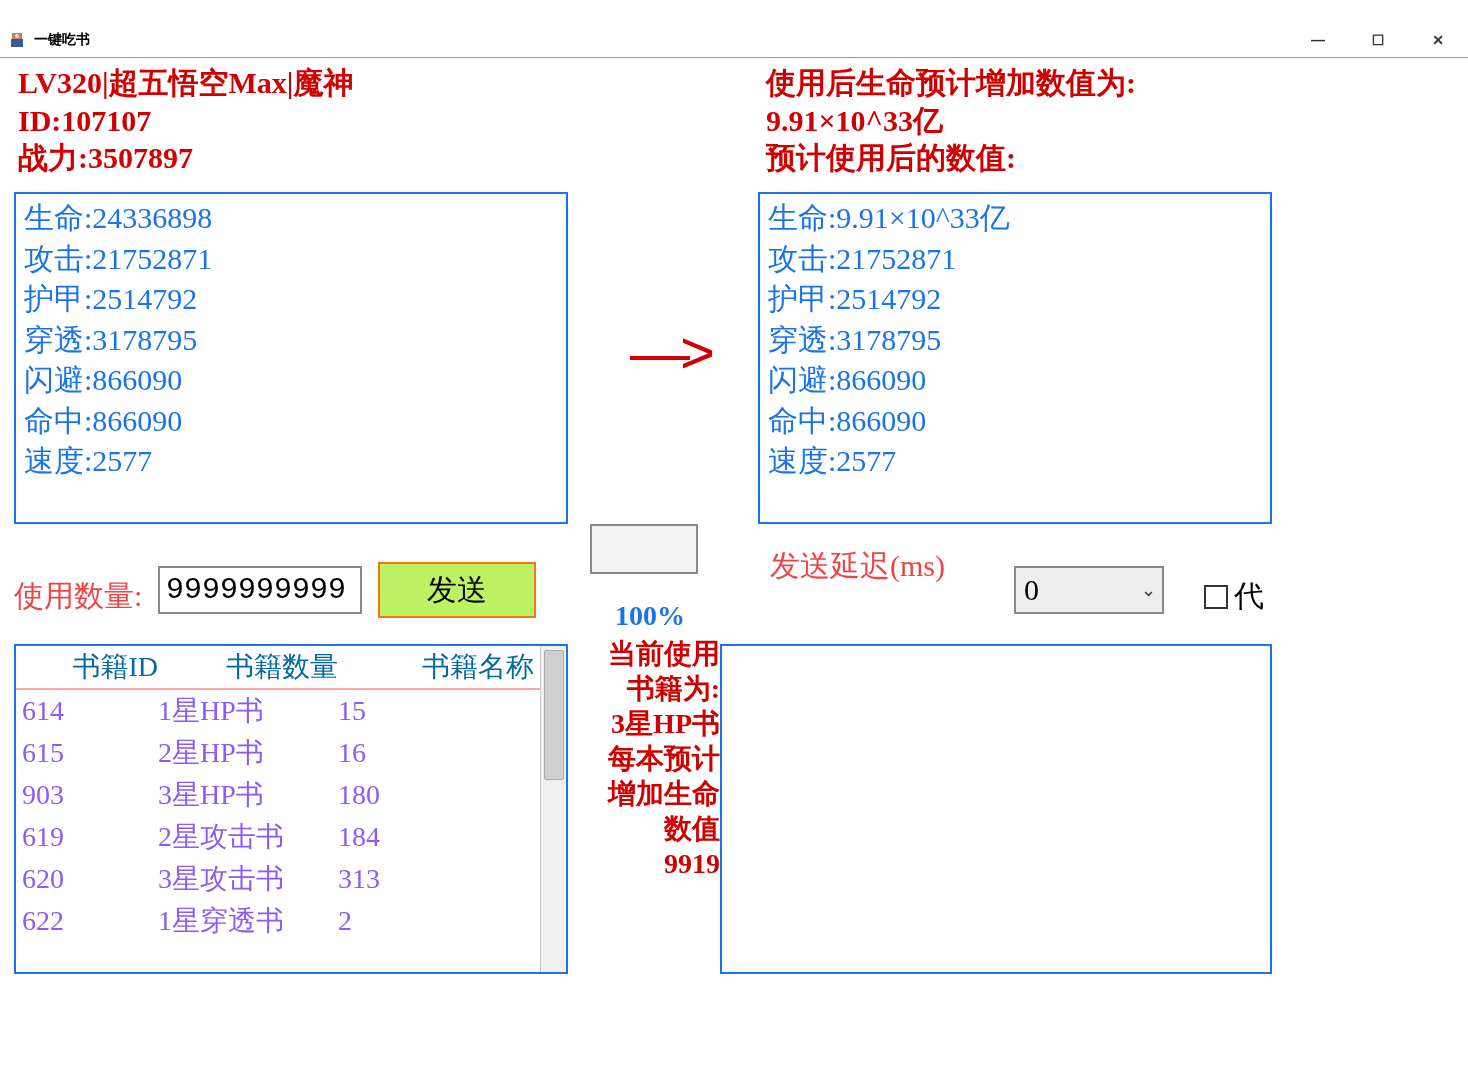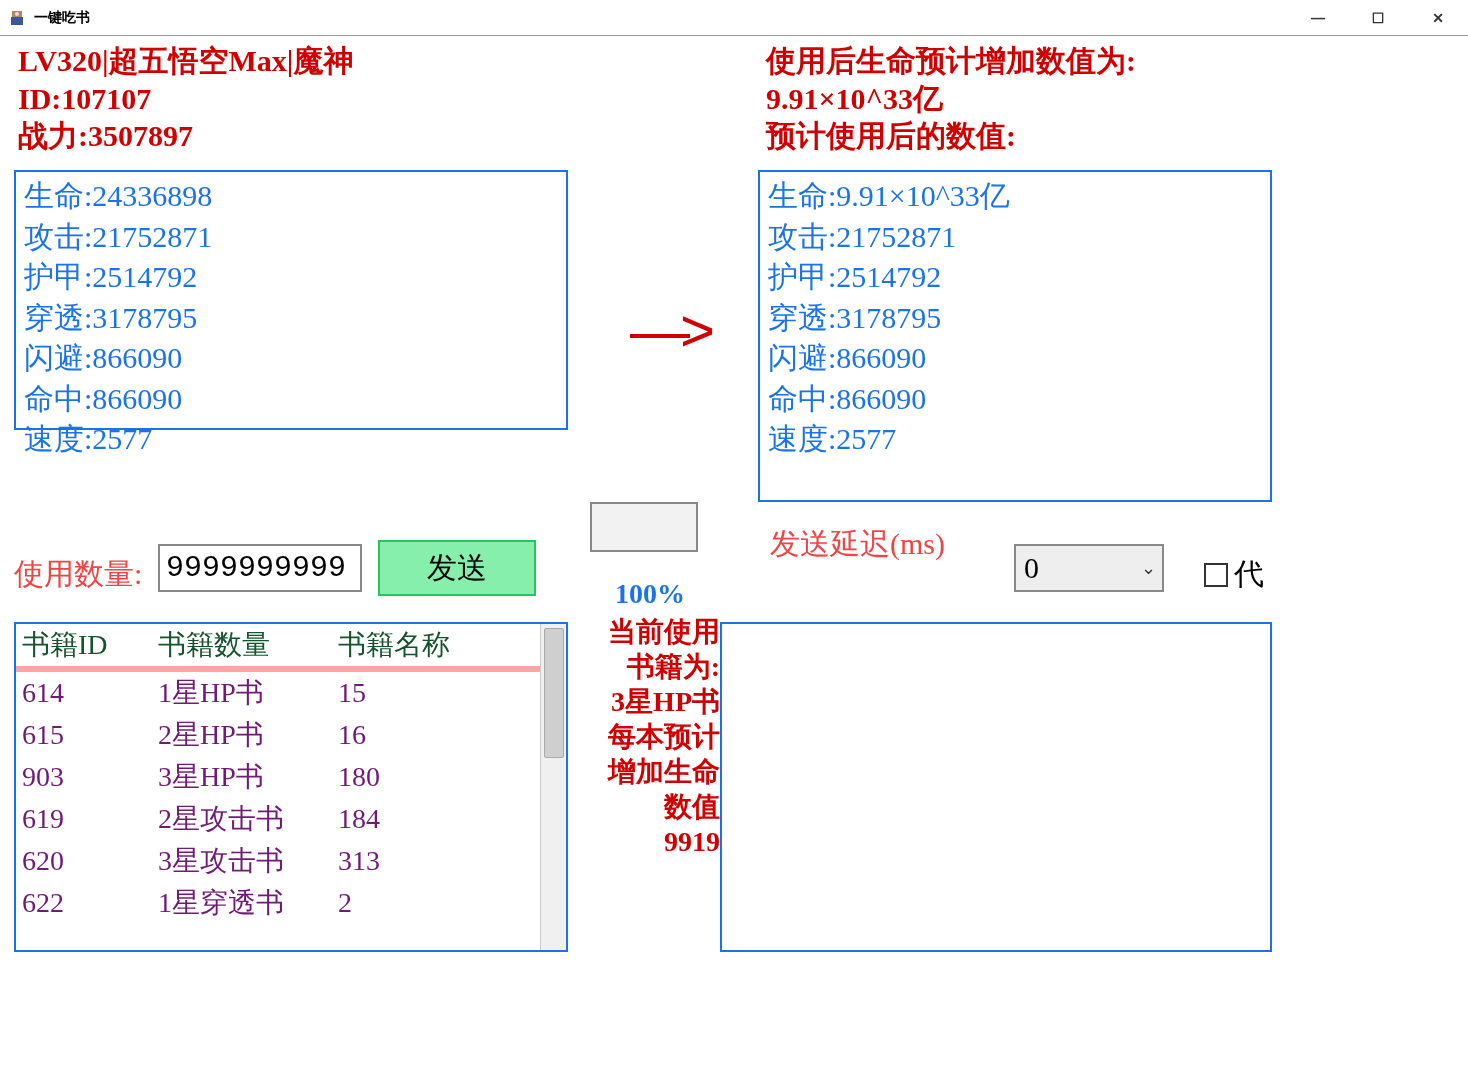--- a/index.html
+++ b/index.html
@@ -16,20 +16,21 @@
     background: #fff;
     border-bottom: 1px solid #999;
     display: flex;
     align-items: center;
     padding: 0 8px;
     font-family: "Microsoft YaHei", sans-serif;
     font-size: 14px;
     font-weight: bold;
     color: #000;
     position: relative;
+    margin-top: 22px;
   }
   .titlebar .icon {
     width: 18px; height: 18px; margin-right: 8px;
     display: inline-block;
   }
   .titlebar .controls {
     position: absolute; right: 0; top: 0; height: 100%;
     display: flex;
   }
   .titlebar .ctl {
@@ -56,21 +57,21 @@
   }
   #hdr-left { left: 18px; top: 6px; }
   #hdr-right { left: 766px; top: 6px; width: 500px; }
 
   .stat-box {
     position: absolute;
     border: 2px solid #1a73e8;
     background: #fff;
     padding: 4px 8px 10px 8px;
   }
-  #stats-left  { left: 14px;  top: 134px; width: 554px; height: 260px; }
+  #stats-left  { left: 14px;  top: 134px; width: 554px; height: 332px; }
   #stats-right { left: 758px; top: 134px; width: 514px; height: 332px; }
 
   .stat-line {
     color: #1a73e8;
     font-size: 30px;
     line-height: 1.35;
     white-space: nowrap;
   }
 
   .arrow {
@@ -100,22 +101,22 @@
     font-size: 30px;
     color: #000;
     padding: 0 6px;
     text-align: left;
   }
 
   .send-btn {
     position: absolute;
     left: 378px; top: 504px;
     width: 158px; height: 56px;
-    background: #86efac;
-    border: 2px solid #22c55e;
+    background: #bef264;
+    border: 2px solid #f97316;
     font-family: inherit;
     font-size: 30px;
     color: #000;
     cursor: pointer;
   }
 
   .mini-btn {
     position: absolute;
     left: 590px; top: 466px;
     width: 108px; height: 50px;
@@ -182,26 +183,27 @@
     width: 554px; height: 330px;
     border: 2px solid #1a73e8;
     background: #fff;
     overflow: hidden;
   }
   .book-table .thead, .book-table .trow {
     display: grid;
     grid-template-columns: 136px 180px 1fr 26px;
     font-size: 28px;
     line-height: 1.5;
-    color: #701a75;
+    color: #8b5cf6;
     padding: 0 6px;
   }
   .book-table .thead {
-    border-bottom: 6px solid #fca5a5;
-    color: #14532d;
+    border-bottom: 2px solid #fca5a5;
+    color: #0369a1;
+    text-align: right;
   }
   .book-table .scroll-track {
     position: absolute;
     right: 0; top: 0; width: 26px; height: 100%;
     background: #f0f0f0;
     border-left: 1px solid #ccc;
   }
   .book-table .scroll-thumb {
     position: absolute;
     right: 2px; top: 4px; width: 20px; height: 130px;

